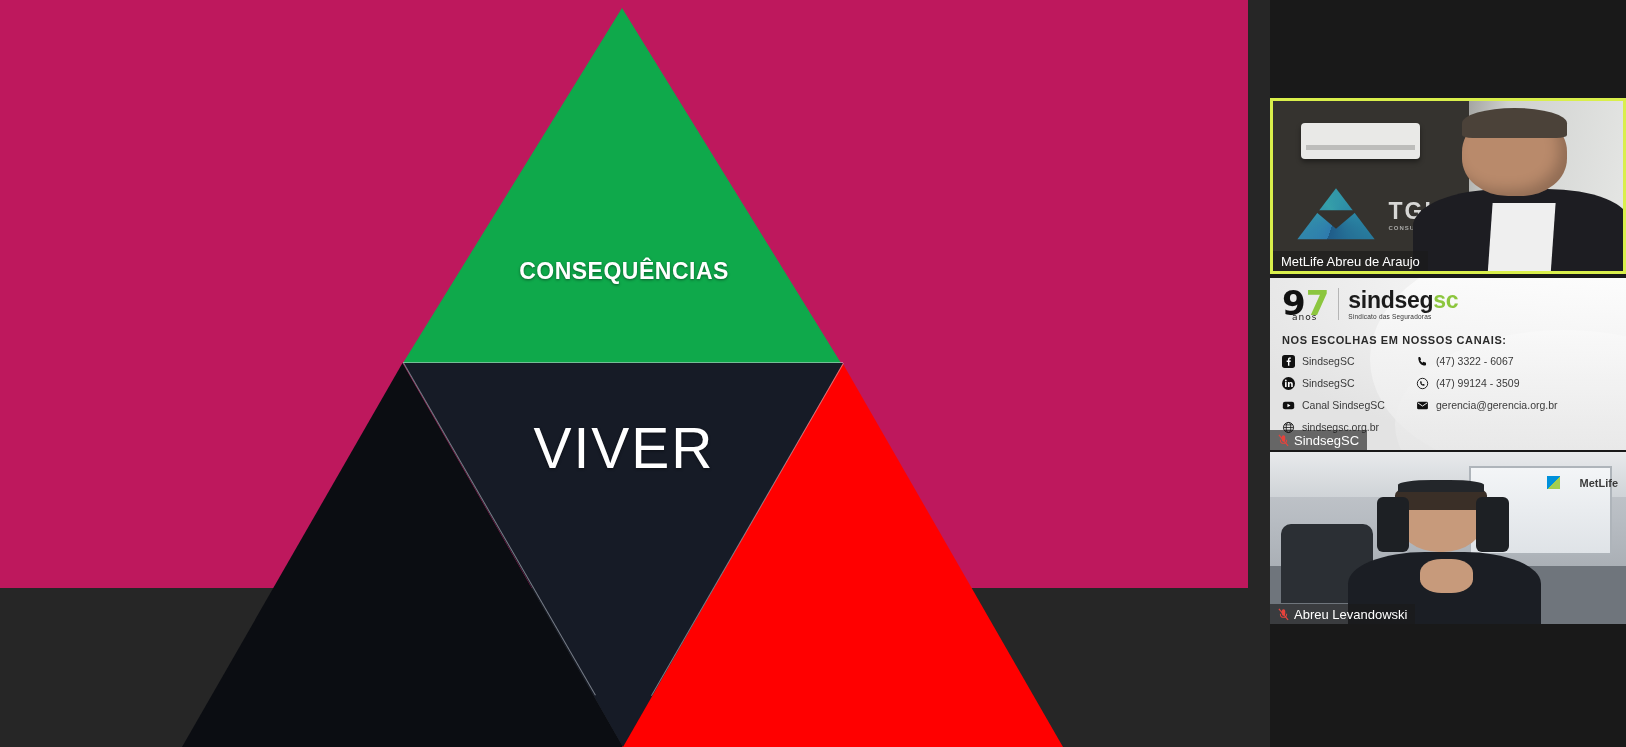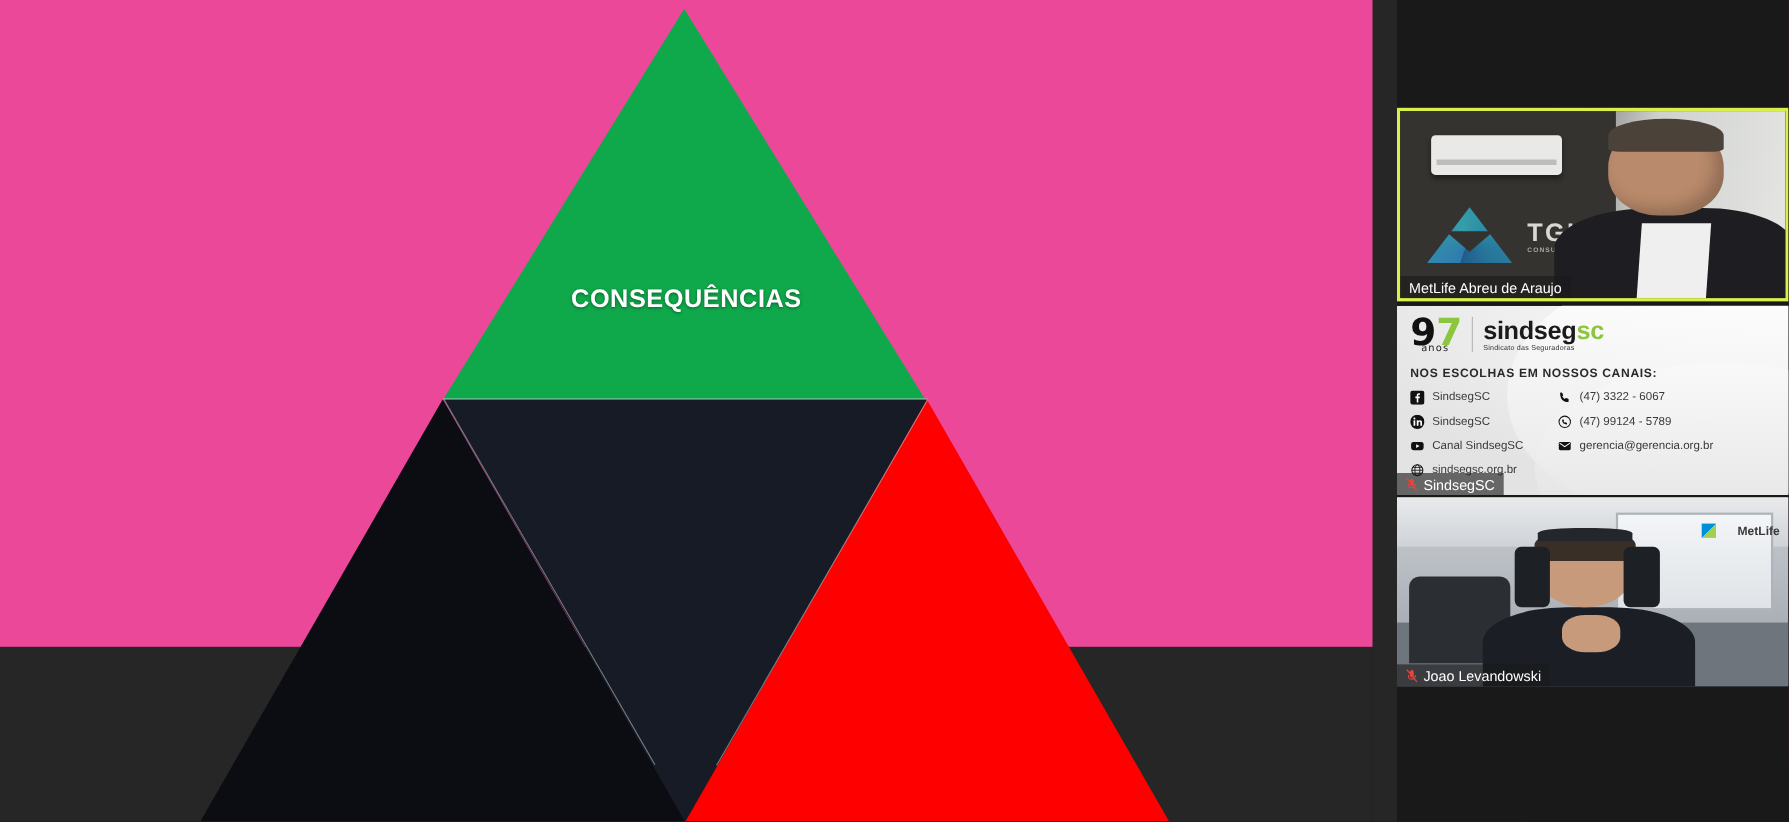--- a/index.html
+++ b/index.html
@@ -1,21 +1,21 @@
 <!DOCTYPE html>
 <html><head>
 <meta charset="utf-8">
 <style>
   html,body{margin:0;padding:0;background:#1a1a1a;}
   body{width:1626px;height:747px;overflow:hidden;font-family:"Liberation Sans",sans-serif;}
   .app{position:relative;width:1626px;height:747px;background:#191919;}
 
   
   .stage{position:absolute;left:0;top:0;width:1248px;height:747px;background:#262626;overflow:hidden;}
-  .slide{position:absolute;left:0;top:0;width:1248px;height:588px;background:#ec4899;}
+  .slide{position:absolute;left:0;top:0;width:1248px;height:588px;background:#be185d;}
 
   .tri{position:absolute;}
   
   .tri-top{
     left:403px;top:8px;width:438px;height:355px;
     background:#0FA94B;
     clip-path:polygon(50% 0%,100% 100%,0% 100%);
   }
   .tri-left{
     left:182px;top:363px;width:441px;height:384px;
@@ -127,20 +127,21 @@
       <div class="tri tri-top"></div>
       <div class="tri tri-left"></div>
       <div class="tri tri-right"></div>
       <div class="tri tri-center"></div>
 
       <div class="edge" style="left:403px;top:362px;width:440px;height:1px;"></div>
       <div class="edge" style="left:403px;top:363px;width:1px;height:384px;transform-origin:top left;transform:rotate(-30deg);"></div>
       <div class="edge" style="left:843px;top:363px;width:1px;height:384px;transform-origin:top left;transform:rotate(30deg);"></div>
 
       <div class="tri-label lbl-conseq">CONSEQUÊNCIAS</div>
+      <div class="tri-label lbl-viver">VIVER</div>
     </div>
   </div>
 
   <div class="gutter">
     
   </div>
 
   <div class="filmstrip">
 
     <div class="tile tile-active">
@@ -205,21 +206,21 @@
                   <circle cx="7.05" cy="6.4" r="1.7" fill="#fff"></circle>
                   <path d="M11 9.4h2.8v1.3c.5-.9 1.5-1.5 2.8-1.5 2.2 0 3.3 1.4 3.3 3.9v5.3h-2.9v-4.7c0-1.3-.5-2-1.5-2-1 0-1.6.7-1.6 2v4.7H11z" fill="#fff"></path>
                 </svg>
               <span>SindsegSC</span>
             </div>
             <div class="doc-item">
               <svg class="gi" viewBox="0 0 24 24">
                   <circle cx="12" cy="12" r="9.6" fill="none" stroke="#111" stroke-width="1.7"></circle>
                   <path d="M9.3 7.9c.3 0 .5.1.7.5l.7 1.5c.1.3 0 .5-.2.7l-.6.6c.6 1.1 1.5 2 2.6 2.5l.6-.7c.2-.2.5-.3.7-.2l1.5.7c.3.2.5.4.5.7v1.2c0 .5-.4.9-.9.9-4.6-.2-7.2-2.8-7.4-7.4 0-.5.4-.9.9-.9z" fill="#111"></path>
                 </svg>
-              <span>(47) 99124 - 5789</span>
+              <span>(47) 99124 - 3509</span>
             </div>
 
             <div class="doc-item">
               <svg class="gi" viewBox="0 0 24 24">
                   <rect x="1.5" y="5" width="21" height="14" rx="4" fill="#111"></rect>
                   <path d="M10 8.8l5.6 3.2L10 15.2z" fill="#fff"></path>
                 </svg>
               <span>Canal SindsegSC</span>
             </div>
             <div class="doc-item">
@@ -273,18 +274,18 @@
         </div>
       </div>
       <div class="namebar">
         <span class="mutedot">
           <svg viewBox="0 0 12 14" width="11" height="13">
               <path d="M6 1.2a1.9 1.9 0 0 1 1.9 1.9v3.4A1.9 1.9 0 0 1 6 8.4a1.9 1.9 0 0 1-1.9-1.9V3.1A1.9 1.9 0 0 1 6 1.2z" fill="#e8433c"></path>
               <path d="M2.6 6.1v.6a3.4 3.4 0 0 0 6.8 0v-.6" stroke="#e8433c" stroke-width="1.1" fill="none"></path>
               <path d="M1 .8l10 12" stroke="#e8433c" stroke-width="1.3"></path>
             </svg>
         </span>
-        <span>Joao Levandowski</span>
+        <span>Abreu Levandowski</span>
       </div>
     </div>
 
   </div>
 </div>
 
 </body></html>

